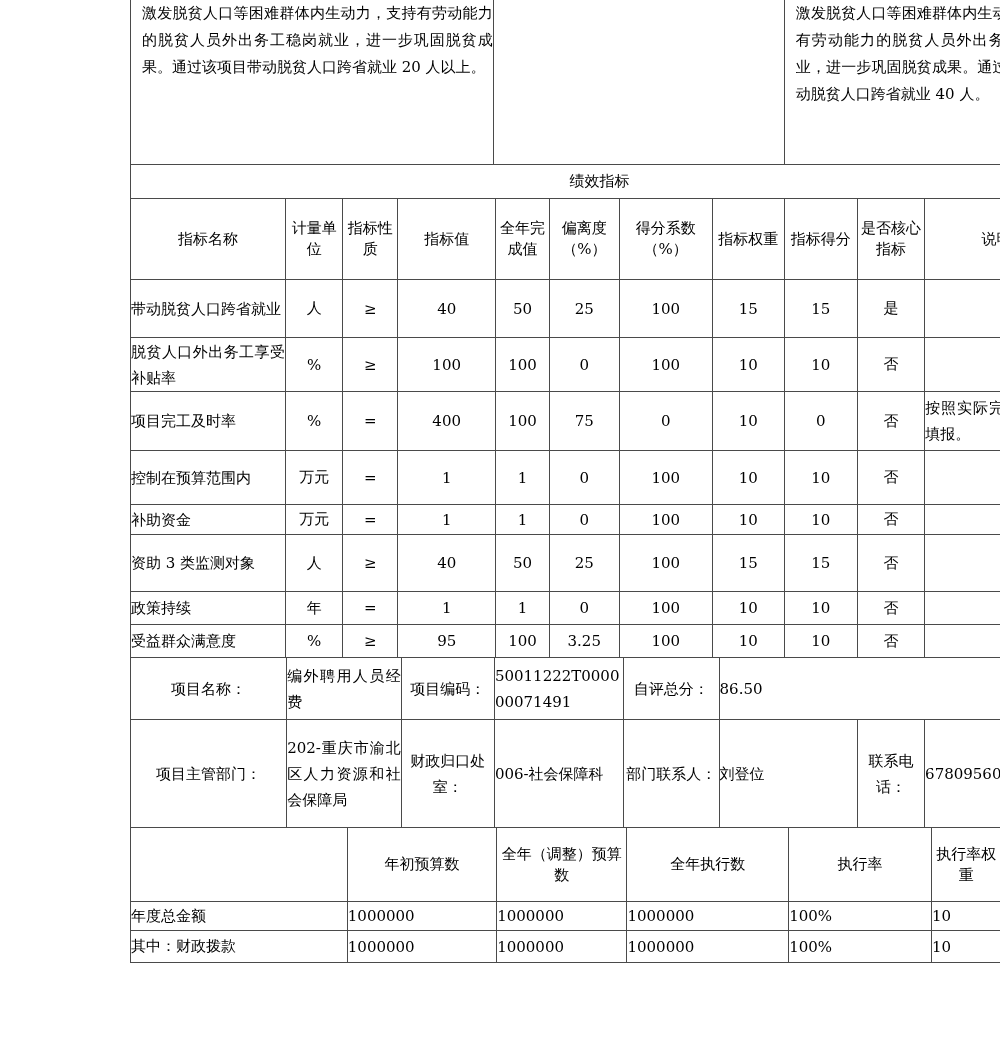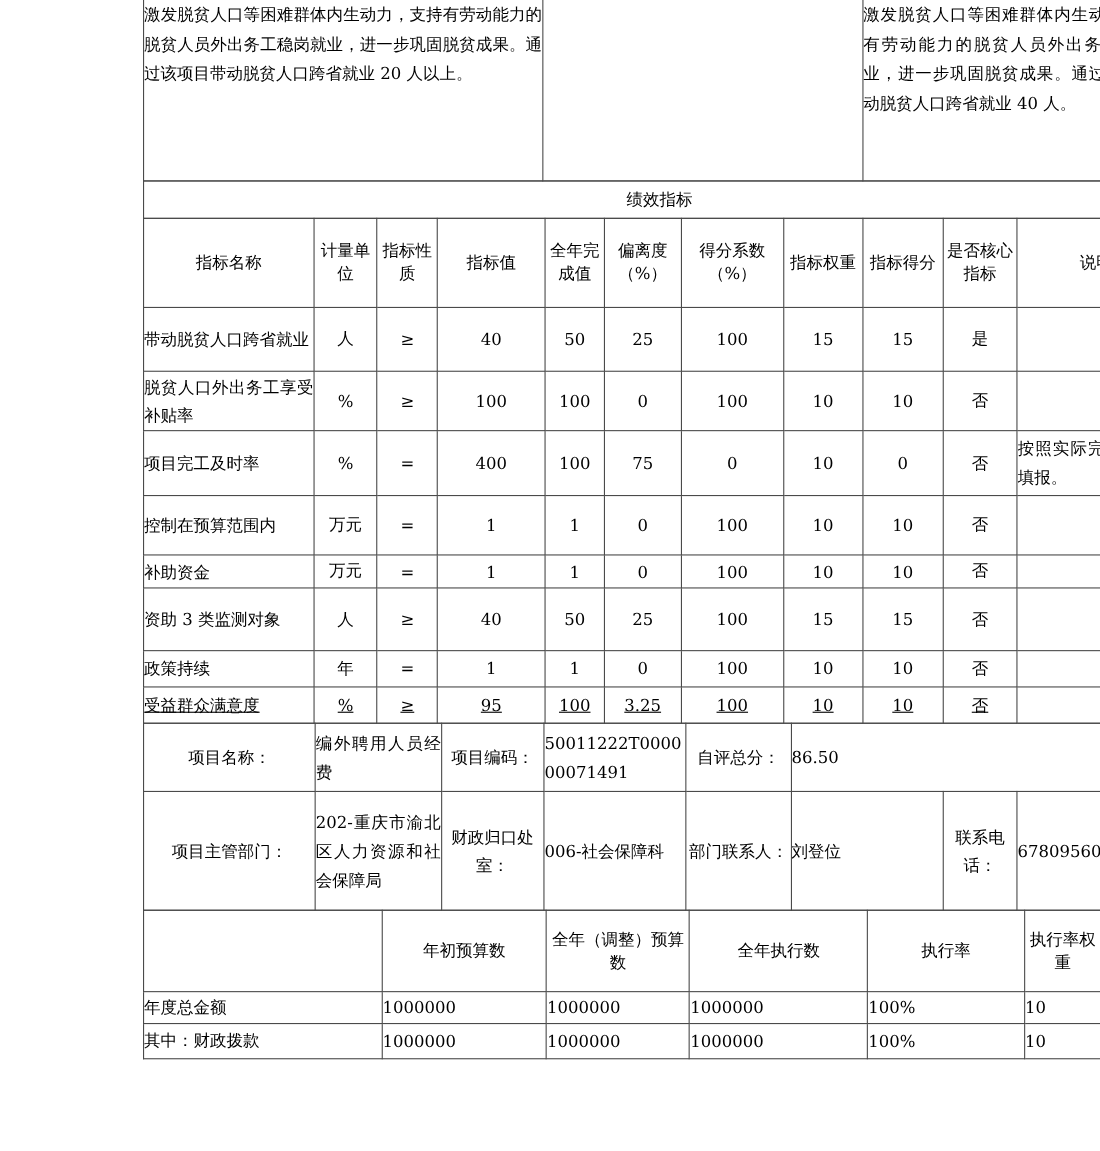--- a/index.html
+++ b/index.html
@@ -4,33 +4,33 @@
 <style>
   html,body{margin:0;padding:0;background:#ffffff;}
   .page{position:relative;width:1000px;height:1046px;background:#fff;overflow:hidden;
         font-family:"DejaVu Serif","Liberation Serif",serif;color:#000;}
   .doc{position:absolute;left:130px;top:0;width:835px;}
   table.t{border-collapse:collapse;table-layout:fixed;width:939px;margin-top:-1px;}
   table.t.first{margin-top:0;}
   .t td,.t th{border:1px solid #4a4a4a;padding:0;font-size:15px;font-weight:normal;
               vertical-align:middle;overflow:hidden;}
   
-  .top td{border-top:0;vertical-align:top;}
+  .top td{border-top:0;vertical-align:top;padding-left:11px;}
   .para{text-align:justify;padding:3px 7px 3px 8px;line-height:27px;}
   
   .band{text-align:center;height:33px;}
   .band2{text-align:center;height:28px;}
   
   .hd{text-align:center;line-height:21px;padding:2px 1px;}
   .ind .hrow td{height:80px;}
   .name{text-align:justify;padding:2px 5px;line-height:26px;}
   .c{text-align:center;}
   .note{text-align:justify;padding:2px 6px;line-height:26px;}
   .r1 td{height:57px;} .r2 td{height:53px;} .r3 td{height:58px;} .r4 td{height:53px;}
-  .r5 td{height:29px;margin-left:16px;} .r6 td{height:56px;} .r7 td{height:32px;} .r8 td{height:32px;text-decoration:underline;}
+  .r5 td{height:29px;margin-left:16px;} .r6 td{height:56px;} .r7 td{height:32px;} .r8 td{height:32px;}
   
   .lbl{text-align:center;padding:2px 5px;line-height:26px;}
   .val{text-align:justify;padding:2px 5px;line-height:26px;word-break:break-all;}
   .pr1 td{height:61px;} .pr2 td{height:107px;}
   
   .fh td{height:73px;}
   .fr td{height:28px;}
   .fr2 td{height:31px;}
   .num{text-align:left;padding:2px 6px;}
   .fl{text-align:left;padding:2px 5px;}

